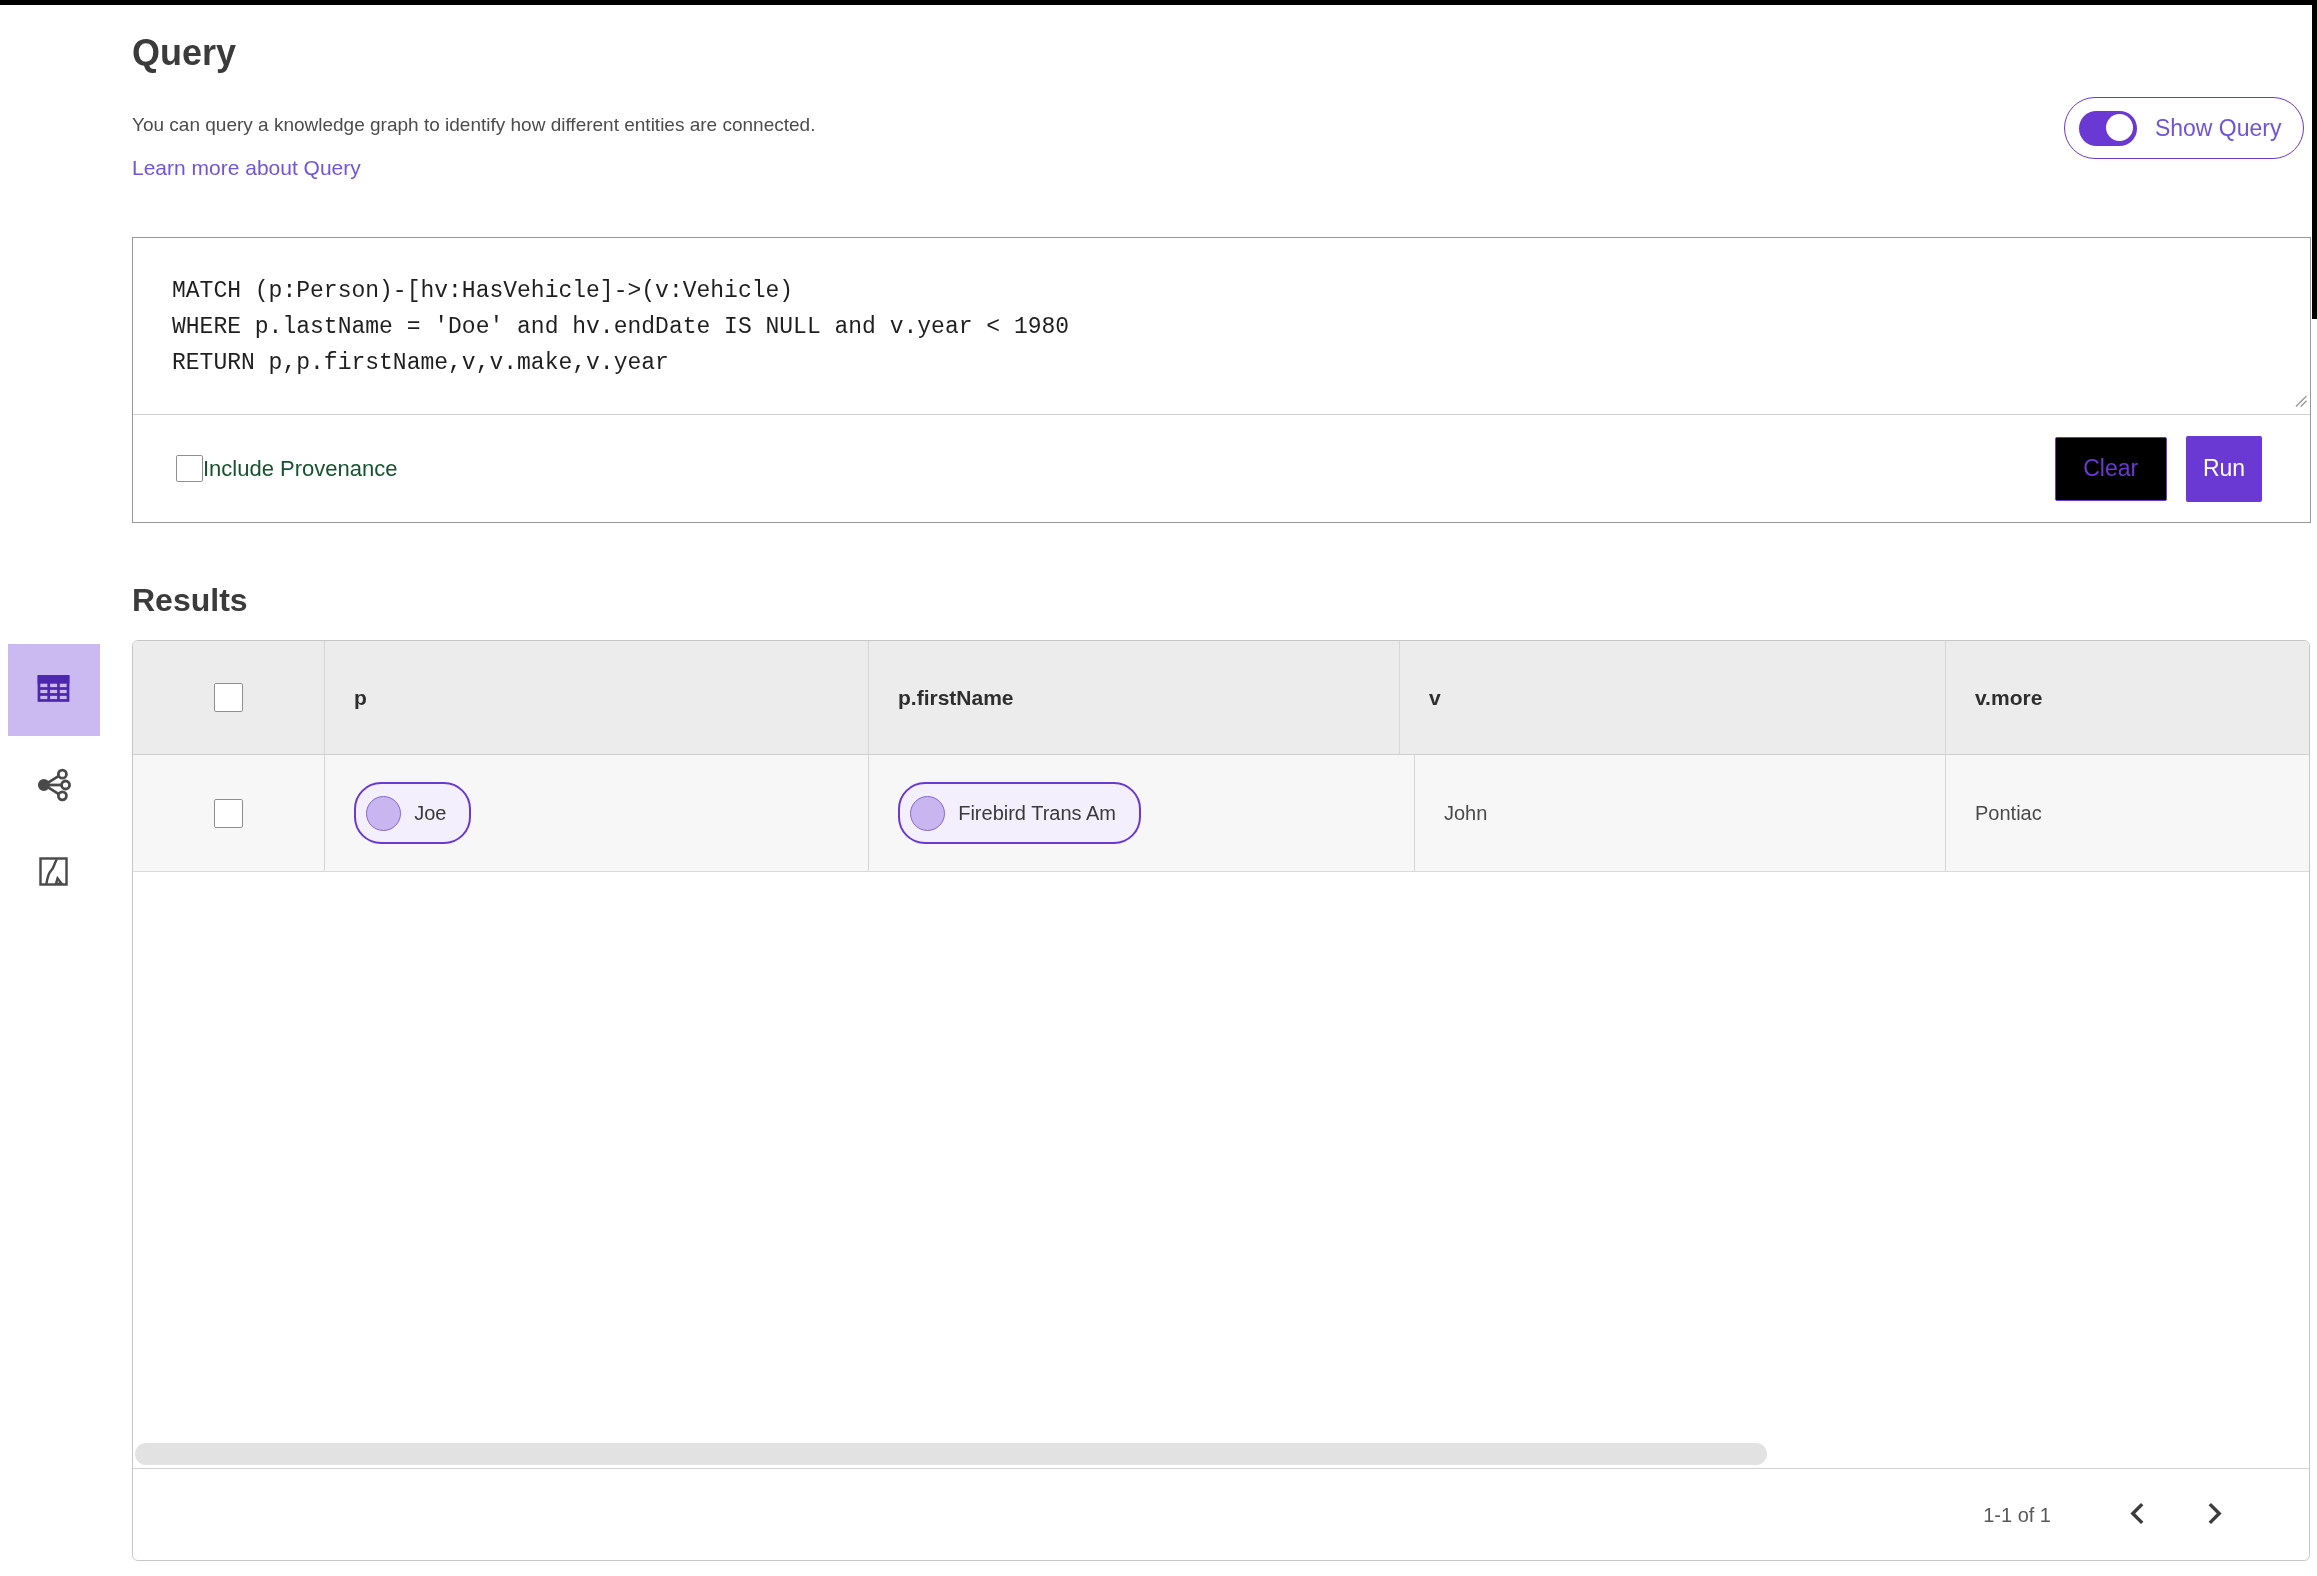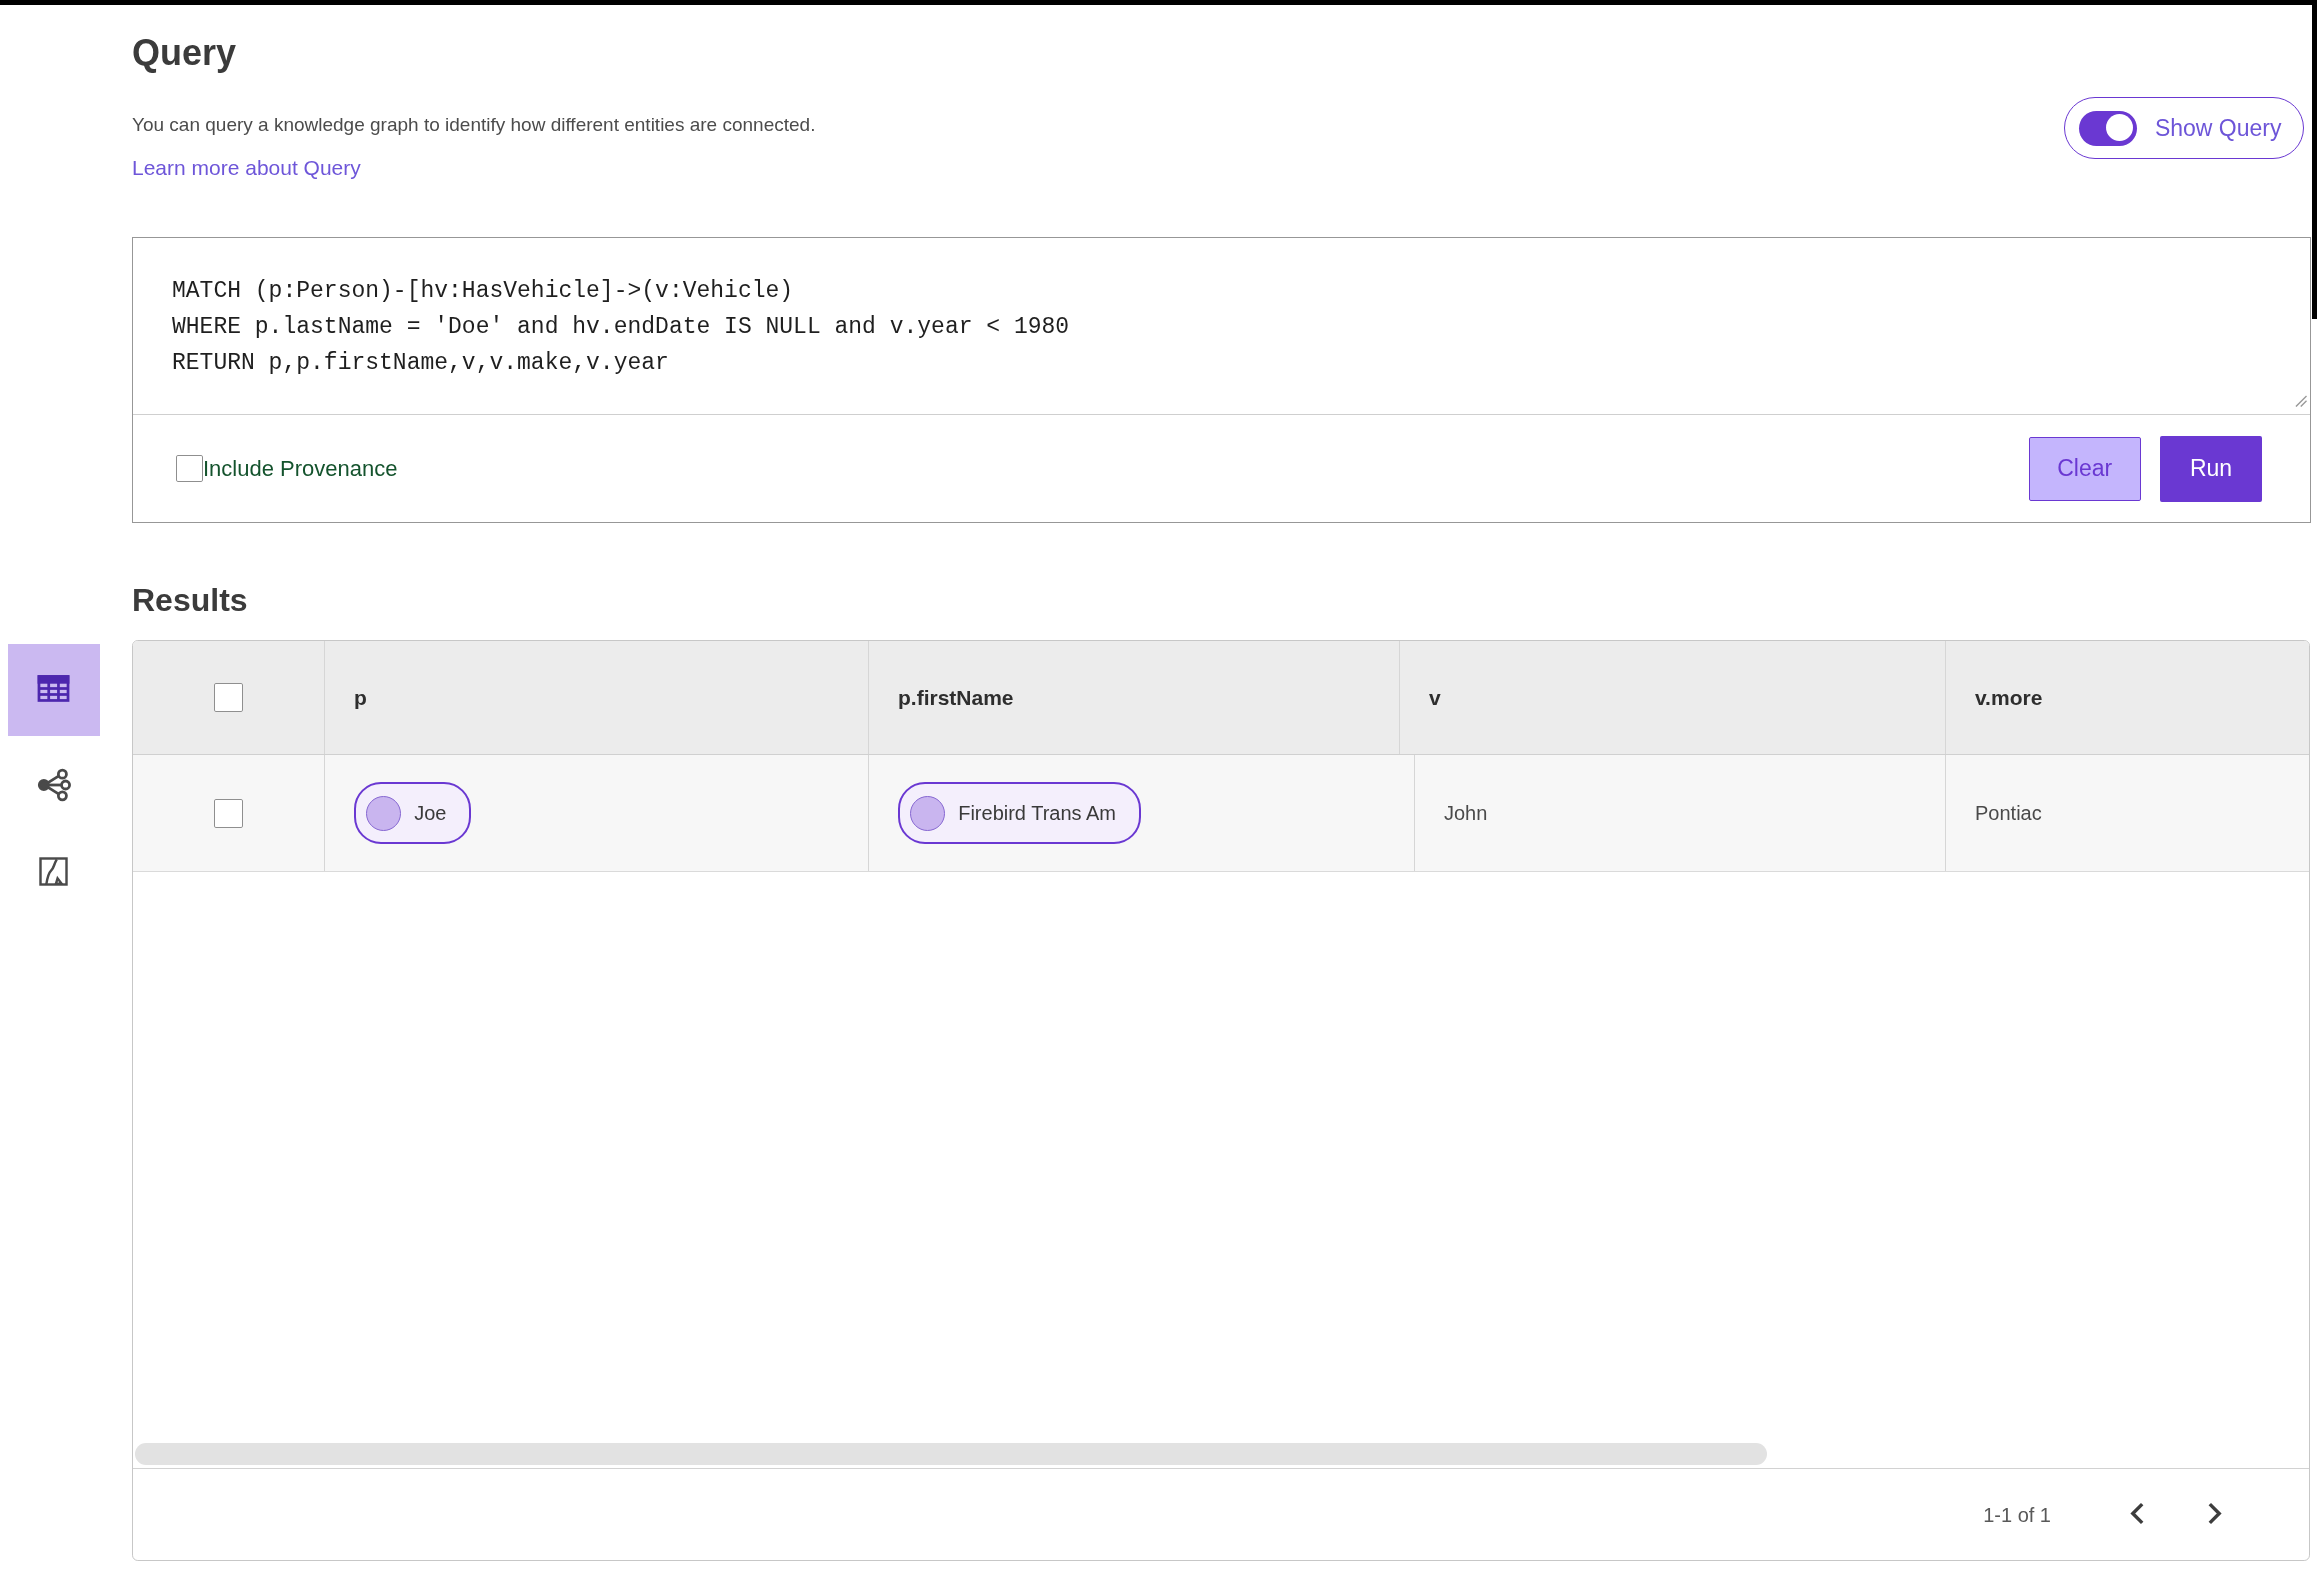--- a/index.html
+++ b/index.html
@@ -22,23 +22,23 @@
   .query-panel{position:absolute;left:132px;top:237px;width:2179px;height:286px;
                border:1px solid #979797;background:#fff;box-sizing:border-box;}
   .code-area{height:177px;border-bottom:1px solid #cfcfcf;padding:19.3px 23px;position:relative;box-sizing:border-box;}
   .code-area pre{margin:16px;font-family:"Liberation Mono","DejaVu Sans Mono",monospace;
                  font-size:23px;line-height:36px;color:#1f1f1f;white-space:pre;}
   .resize-handle{position:absolute;right:2.9px;bottom:2.9px;}
   .panel-footer{height:107px;display:flex;align-items:center;justify-content:space-between;padding:0 48px 0 43px;}
   .cb-wrap{display:flex;align-items:center;gap:0;font-size:22px;color:#14532d;cursor:pointer;}
   .checkbox{width:27px;height:27px;border:1.9px solid #8f8f8f;background:#fff;border-radius:1.9px;box-sizing:border-box;flex:none;}
   .btn-group{display:flex;align-items:center;gap:19.3px;}
-  .btn-clear{width:112px;height:64px;background:#c4b5fd;border:1.9px solid #6a38d2;color:#6a38d2;
+  .btn-clear{width:112px;height:64px;background:#000000;border:1.9px solid #6a38d2;color:#6a38d2;
              font-size:23px;border-radius:1.9px;font-family:inherit;cursor:pointer;}
-  .btn-run{width:102px;height:66px;background:#6a38d2;color:#fff;border:none;font-size:23px;
+  .btn-run{width:76px;height:66px;background:#6a38d2;color:#fff;border:none;font-size:23px;
            border-radius:1.9px;font-family:inherit;cursor:pointer;}
 
   .results-title{position:absolute;left:132px;top:555px;font-size:32px;font-weight:bold;color:#3b3b3b;}
 
   .view-item{position:absolute;left:7.7px;width:92px;display:flex;align-items:center;justify-content:center;cursor:pointer;}
   .view-table{top:644px;height:92px;background:#cbb9f1;}
   .view-graph{top:748px;height:77px;}
   .view-map{top:835px;height:77px;}
 
   .results-panel{position:absolute;left:132px;top:640px;width:2178px;height:921px;border:1px solid #c7c7c7;

